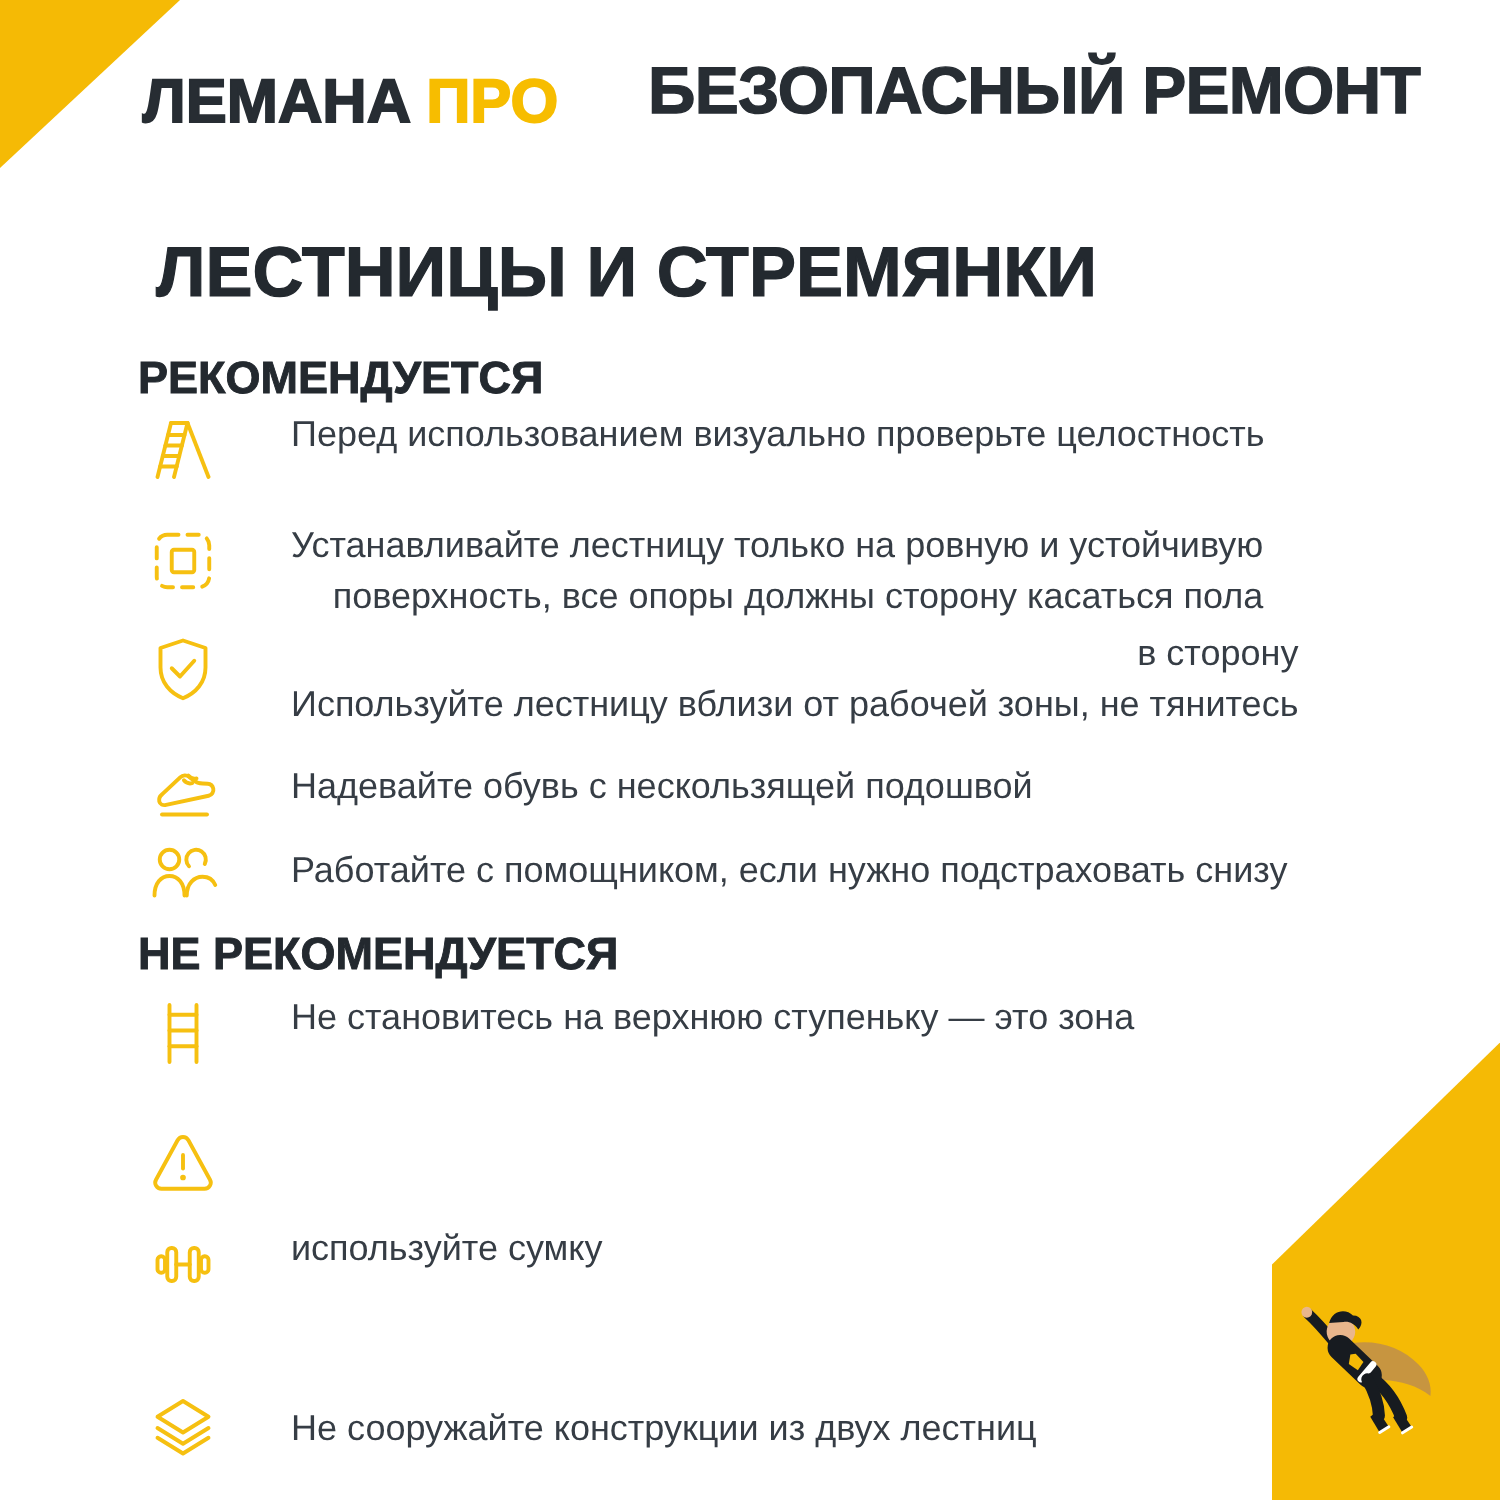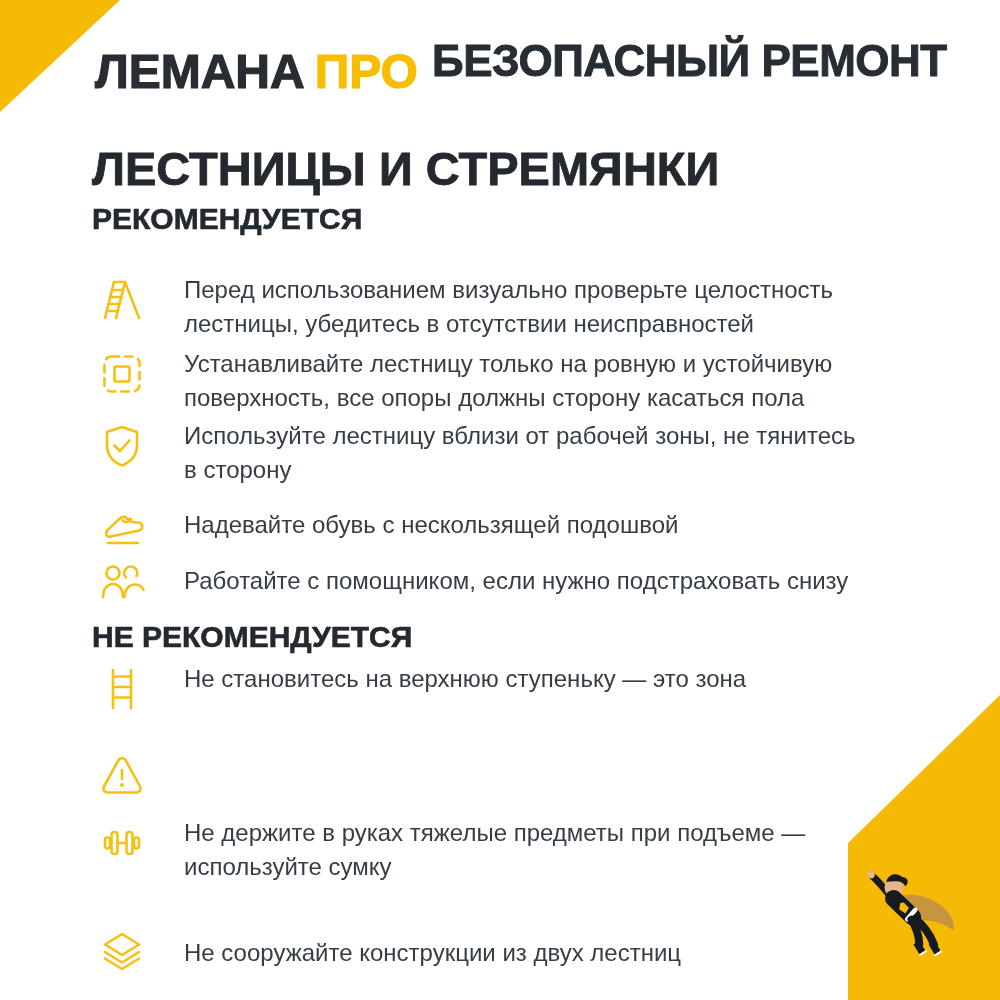--- a/index.html
+++ b/index.html
@@ -11,33 +11,33 @@
   .corner-tl{
     position:absolute;left:0;top:0;width:120px;height:112px;background:#f5ba05;
     clip-path:polygon(0 0,100% 0,0 100%);
   }
   .corner-br{
     position:absolute;left:848px;top:695px;width:152px;height:305px;background:#f5ba05;
     clip-path:polygon(100% 0,0 48.5%,0 100%,100% 100%);
   }
   .mascot{position:absolute;left:850px;top:862px;width:130px;height:110px;}
   
-  .logo{position:absolute;left:95px;top:44px;font-size:48px;font-weight:bold;
+  .logo{position:absolute;left:95px;top:44px;font-size:41px;font-weight:bold;
     letter-spacing:0;-webkit-text-stroke:1.2px currentColor;color:#272d33;white-space:nowrap;}
   .logo .pro{color:#f7bd00;-webkit-text-stroke:1.2px #f7bd00;margin-left:10px;}
   .program-title{position:absolute;left:432px;top:36px;font-size:44px;font-weight:bold;
     letter-spacing:-0.5px;-webkit-text-stroke:0.9px currentColor;color:#272d33;white-space:nowrap;}
   .page-title{position:absolute;left:92px;top:141px;font-size:47px;font-weight:bold;
     letter-spacing:0;-webkit-text-stroke:0.8px currentColor;color:#23292f;white-space:nowrap;}
   .section-heading{position:absolute;left:92px;font-size:30px;font-weight:bold;
     -webkit-text-stroke:0.6px currentColor;color:#23292f;white-space:nowrap;}
-  #sec-rec-heading{top:202px;}
+  #sec-rec-heading{top:236px;}
   #sec-notrec-heading{top:620px;}
   
-  .item{position:absolute;left:98px;display:flex;gap:38px;align-items:flex-start;}
+  .item{position:absolute;left:98px;display:flex;gap:48px;align-items:flex-start;text-align:right;}
   .item .icon{width:48px;height:48px;flex:none;}
   .item .icon svg{display:block;width:48px;height:48px;}
   .item .text{font-size:24px;line-height:34px;color:#363d45;margin-top:-3px;}
   .item.single .text{margin-top:8px;}
   .ln{display:block;white-space:nowrap;}
   .ic{stroke:#f6c011;stroke-width:2.6;fill:none;stroke-linecap:round;stroke-linejoin:round;}
 </style>
 </head>
 <body>
 
@@ -59,42 +59,41 @@
     <path d="M92,62 L103,69 L99,75 L89,68 Z" fill="#171b20"></path>
     <path d="M99,75 L103,69" stroke="#ffffff" stroke-width="2" stroke-linecap="round"></path>
     <path d="M78,68 L89,75 L85,81 L75,74 Z" fill="#171b20"></path>
     <path d="M85,81 L89,75" stroke="#ffffff" stroke-width="2" stroke-linecap="round"></path>
   </g>
 </svg>
 
 <div class="logo"><span>ЛЕМАНА</span><span class="pro">ПРО</span></div>
 <div class="program-title">БЕЗОПАСНЫЙ РЕМОНТ</div>
 
-<h1 class="page-title" style="margin:0">ЛЕСТНИЦЫ И СТРЕМЯНКИ</h1>
+<h1 class="page-title" style="margin:12px">ЛЕСТНИЦЫ И СТРЕМЯНКИ</h1>
 
 <h2 id="sec-rec-heading" class="section-heading" style="margin:0">РЕКОМЕНДУЕТСЯ</h2>
 
 <div class="item" style="top:276px">
   <span class="icon">
     <svg viewBox="0 0 48 48">
         <g class="ic">
       <path d="M16,6 H27"></path>
           <path d="M16,6 L7,42"></path>
           <path d="M27,6 L18,42"></path>
           <path d="M27,6 L41,42"></path>
       <path d="M14,14 H25"></path>
           <path d="M12.3,21 H23.3"></path>
           <path d="M10.5,28 H21.5"></path>
           <path d="M8.8,35 H19.8"></path>
     </g>
       </svg>
   </span>
   <span class="text">
     <span class="ln">Перед использованием визуально проверьте целостность</span>
-    <span class="ln">лестницы, убедитесь в отсутствии неисправностей</span>
   </span>
 </div>
 
 <div class="item" style="top:350px">
   <span class="icon">
     <svg viewBox="0 0 48 48">
         <g class="ic">
       <rect x="6.5" y="6.5" width="35" height="35" rx="7" stroke-dasharray="7.5 6"></rect>
       <rect x="16.5" y="16.5" width="15" height="15" rx="1.5"></rect>
     </g>
@@ -109,22 +108,22 @@
 <div class="item" style="top:422px">
   <span class="icon">
     <svg viewBox="0 0 48 48">
         <g class="ic">
       <path d="M24,5 L39,10 V23 C39,33 32.5,40 24,43.5 C15.5,40 9,33 9,23 V10 Z"></path>
       <path d="M16.5,23.5 L22,29 L31.5,18.5"></path>
     </g>
       </svg>
   </span>
   <span class="text">
+    <span class="ln">в сторону</span>
     <span class="ln">Используйте лестницу вблизи от рабочей зоны, не тянитесь</span>
-    <span class="ln">в сторону</span>
   </span>
 </div>
 
 <div class="item single" style="top:500px">
   <span class="icon">
     <svg viewBox="0 0 48 48">
         <g class="ic" transform="rotate(-12 24 27)">
       <path d="M7,31 C7,29 8,27.5 10,26.5 L24,18 C26,16.8 28.5,17.2 30,19 L32,21.5 C33.5,23.3 35.5,24.6 37.8,25.2 L41,26 C42.8,26.5 44,28.1 44,30 C44,32.2 42.2,34 40,34 L11,34 C8.8,34 7,32.7 7,31 Z"></path>
       <path d="M26,20.5 C27,22.5 29,23.5 31,23.5"></path>
       <path d="M29.5,18 C30.5,20 32.5,21 34.5,21"></path>
@@ -192,21 +191,20 @@
         <g class="ic">
       <path d="M19.5,24 H28.5"></path>
       <rect x="13.5" y="13" width="6" height="22" rx="2.8"></rect>
       <rect x="28.5" y="13" width="6" height="22" rx="2.8"></rect>
       <rect x="7" y="18.5" width="5" height="11" rx="2.4"></rect>
       <rect x="36" y="18.5" width="5" height="11" rx="2.4"></rect>
     </g>
       </svg>
   </span>
   <span class="text">
-    <span class="ln">Не держите в руках тяжелые предметы при подъеме —</span>
     <span class="ln">используйте сумку</span>
   </span>
 </div>
 
 <div class="item single" style="top:928px">
   <span class="icon">
     <svg viewBox="0 0 48 48">
         <g class="ic">
       <path d="M24,6 L41,16.5 L24,27 L7,16.5 Z"></path>
       <path d="M7,24 L24,34.5 L41,24"></path>

